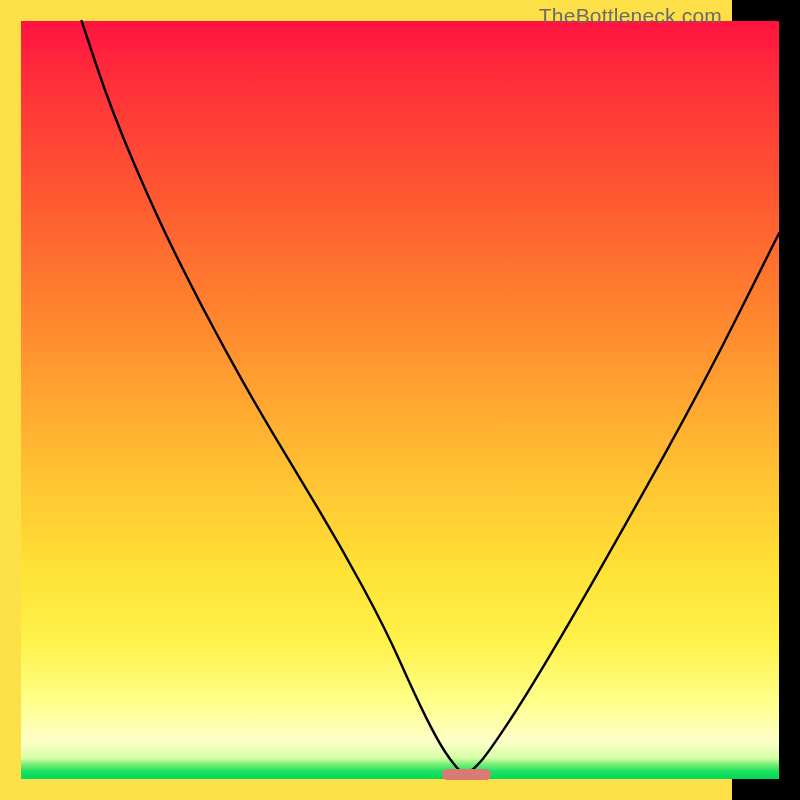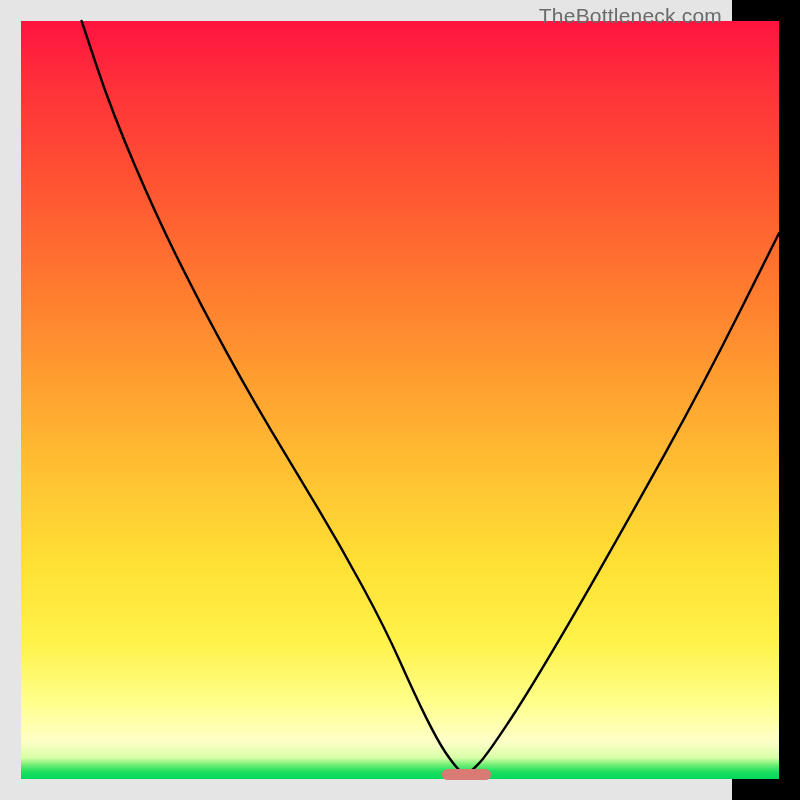--- a/index.html
+++ b/index.html
@@ -8,21 +8,21 @@
     width: 800px;
     height: 800px;
     background: #000;
     overflow: hidden;
     font-family: Arial, Helvetica, sans-serif;
   }
   .frame {
     position: relative;
     width: 732px;
     height: 800px;
-    background: #e5e5e5;
+    background: #fde047;
   }
   .plot-area {
     position: absolute;
     left: 21px;
     top: 21px;
     width: 758px;
     height: 758px;
     
     background: linear-gradient(
       to bottom,

